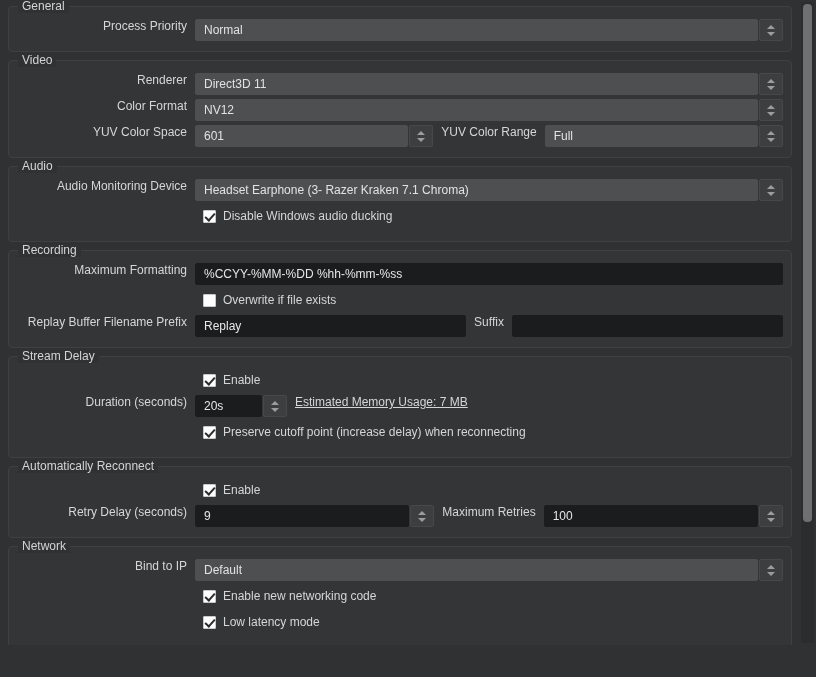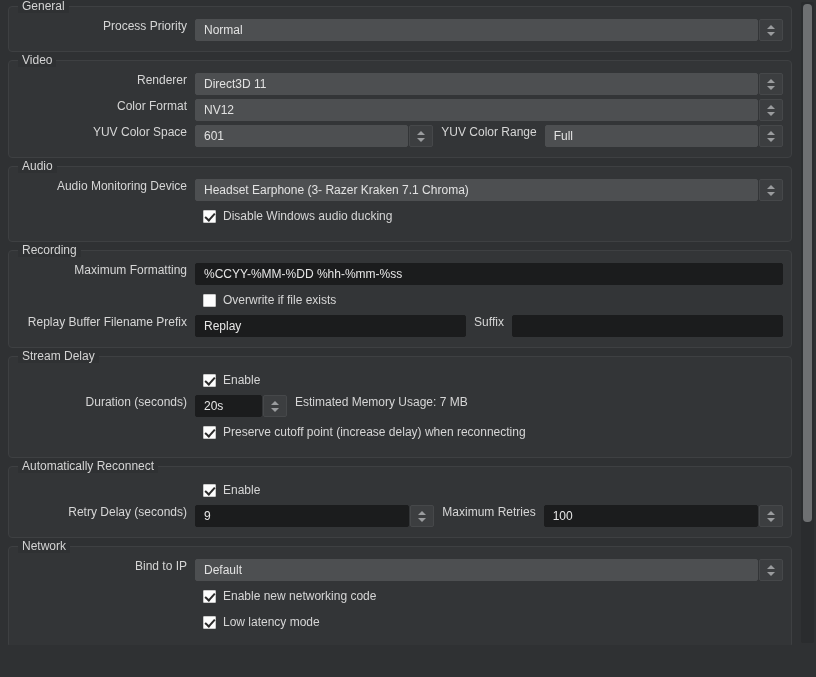--- a/index.html
+++ b/index.html
@@ -71,20 +71,21 @@
     padding: 0 8px;
     font-size: 12px;
     color: #d6d6d6;
     white-space: nowrap;
   }
   .plain-text {
     font-size: 12px;
     color: #d6d6d6;
     white-space: nowrap;
     padding-left: 8px;
+    text-decoration: underline;
   }
 
   
   .combo {
     position: relative;
     display: flex;
     align-items: center;
     height: 22px;
     flex: 1;
     background: #4d4f51;

